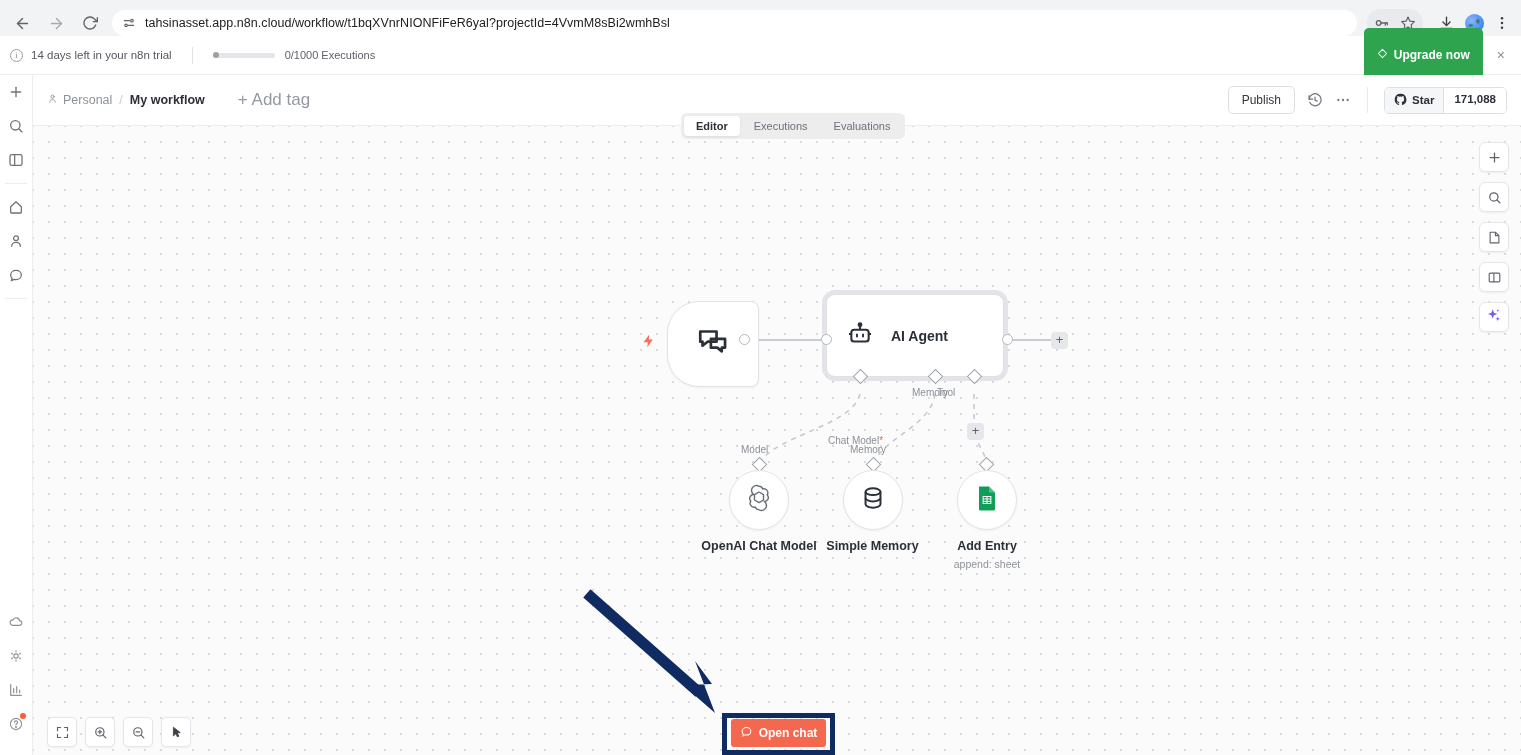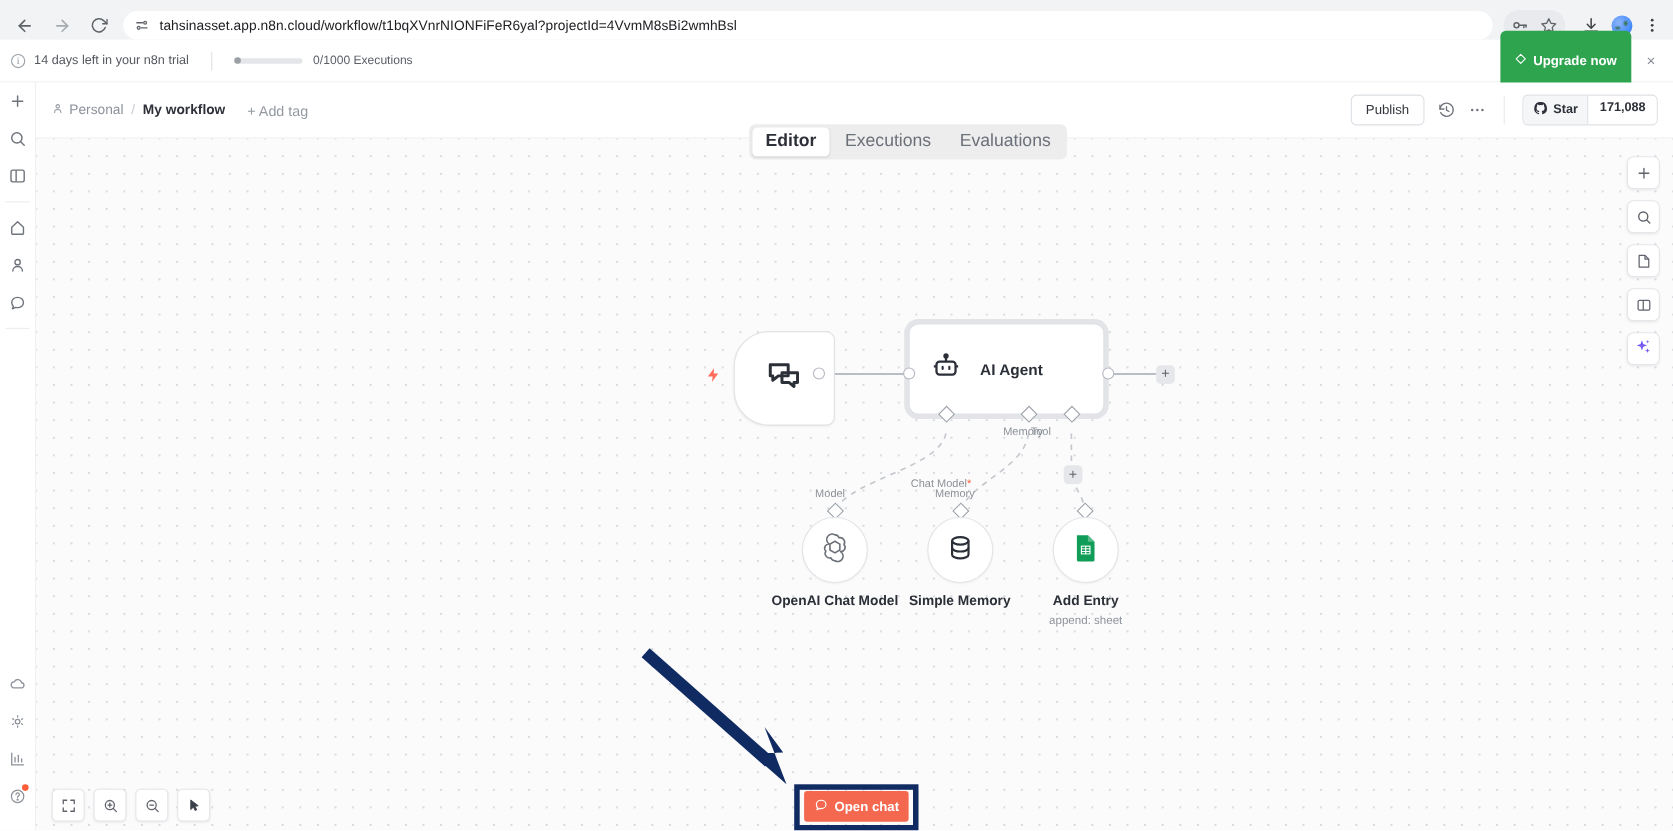--- a/index.html
+++ b/index.html
@@ -103,21 +103,21 @@
   
   .wf-header {
     position: absolute; top: 75px; left: 33px; width: 1488px; height: 51px;
     background: #ffffff; border-bottom: 1px solid #ebedf0;
     display: flex; align-items: center; padding: 0 14px;
   }
   .breadcrumb { display: flex; align-items: center; gap: 7px; font-size: 12.5px; }
   .bc-person { display:flex; align-items:center; gap:5px; color:#8d929b; }
   .bc-slash { color: #c8ccd2; }
   .bc-current { color: #2d3039; font-weight: bold; }
-  .add-tag { color: #9499a1; font-size: 13px; margin-left: 13px; cursor: pointer; }
+  .add-tag { color: #9499a1; font-size: 17px; margin-left: 26px; cursor: pointer; }
   .wf-right { margin-left: auto; display: flex; align-items: center; gap: 12px; }
   .publish-btn {
     background: #ffffff; border: 1px solid #dcdfe4; border-radius: 5px;
     padding: 6px 13px; font-size: 12px; color: #33363d; cursor: pointer;
   }
   .hdr-icon { color: #6f737b; cursor: pointer; display:flex; align-items:center; }
   .hdr-div { width: 1px; height: 26px; background: #e8eaee; margin: 0 4px; }
   .star-btn { display: flex; align-items: stretch; border: 1px solid #dcdfe4; border-radius: 5px; overflow: hidden; cursor:pointer;}
   .star-left {
     display: flex; align-items: center; gap: 5px; padding: 5px 9px;
@@ -125,21 +125,21 @@
     border-right: 1px solid #dcdfe4;
   }
   .star-count { padding: 5px 10px; background: #ffffff; font-size: 11.5px; color: #2d3039; font-weight: bold; }
 
   
   .tabs {
     position: absolute; top: 113px; left: 681px; z-index: 6;
     display: flex; align-items: center; background: #ededee;
     border-radius: 6px; padding: 3px; gap: 2px;
   }
-  .tab { font-size: 16px; color: #6c7079; padding: 4px 12px; border-radius: 4px; cursor: pointer; }
+  .tab { font-size: 11px; color: #6c7079; padding: 4px 12px; border-radius: 4px; cursor: pointer; }
   .tab.active { background: #ffffff; color: #2d3039; font-weight: bold; box-shadow: 0 1px 2px rgba(0,0,0,.08); }
 
   
   .canvas {
     position: absolute; top: 126px; left: 33px; width: 1488px; height: 629px;
     background-color: #fbfbfb;
     background-image: radial-gradient(#d9dadd 1px, transparent 1px);
     background-size: 16px 16px;
     background-position: 8px 8px;
     overflow: hidden;

